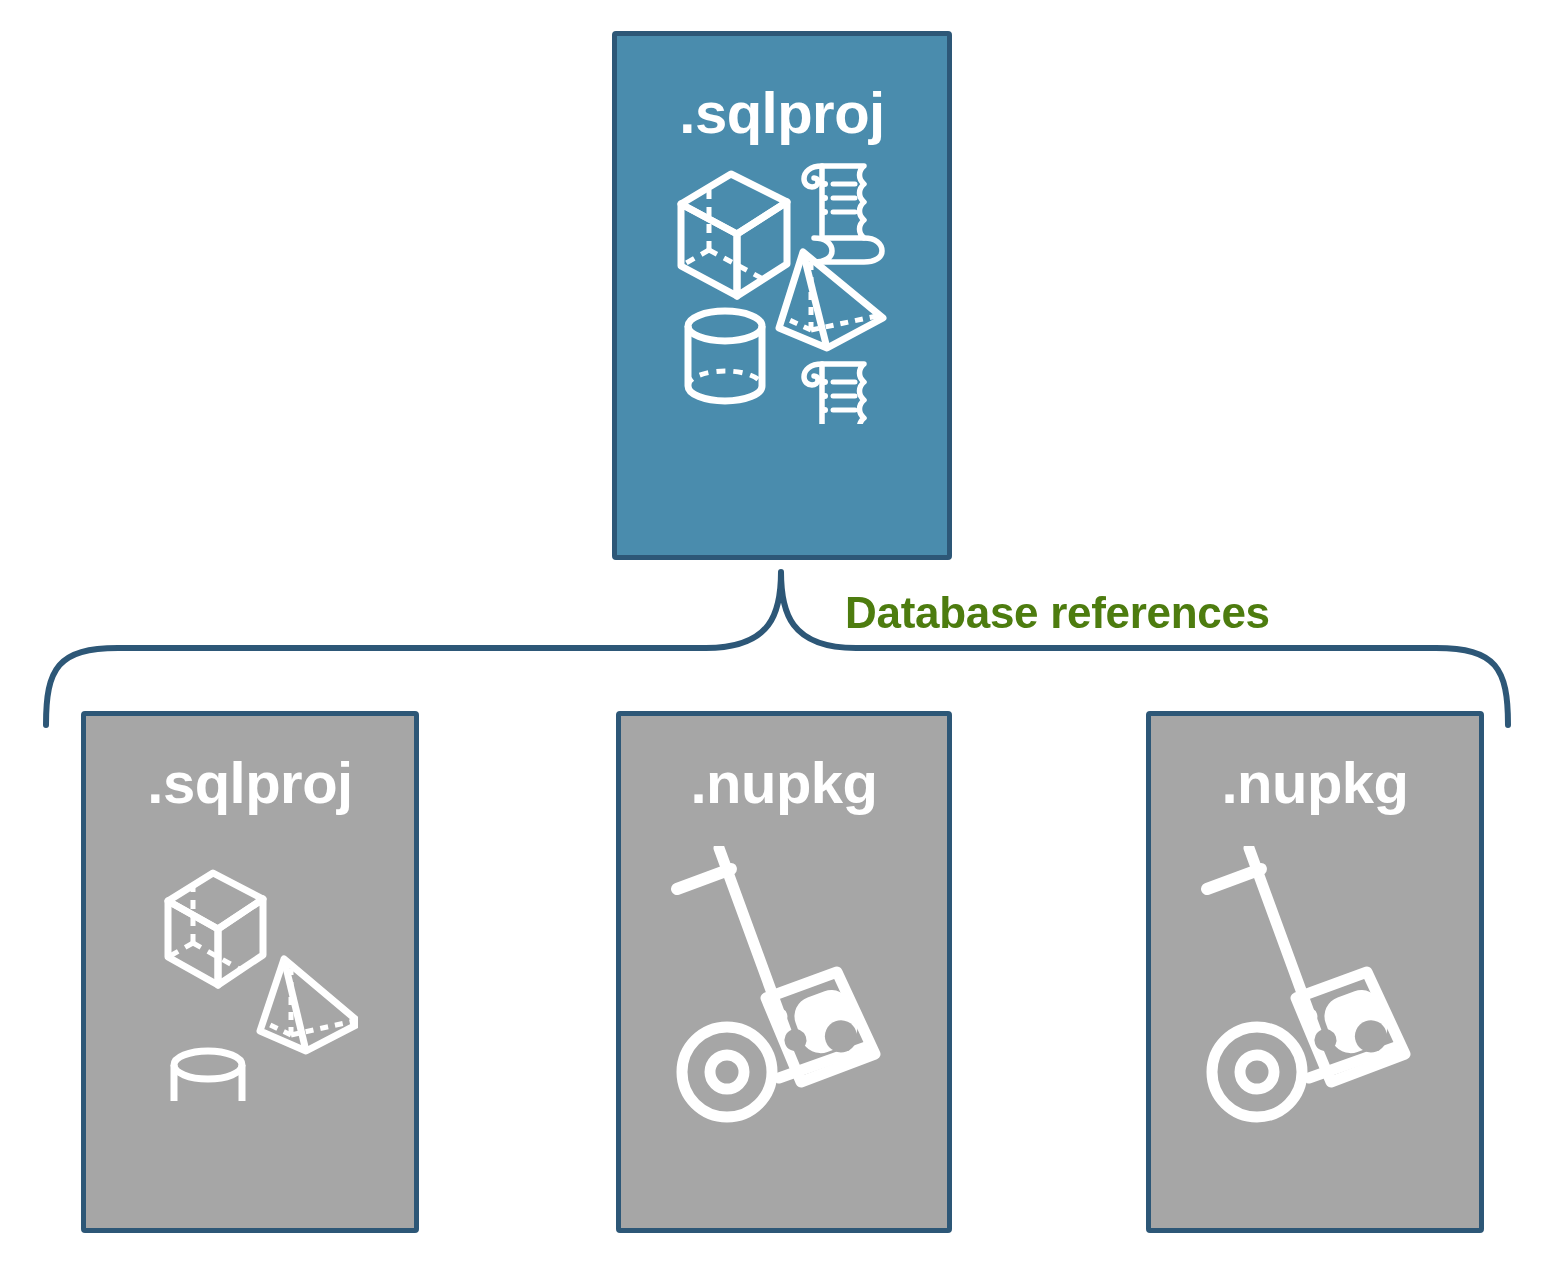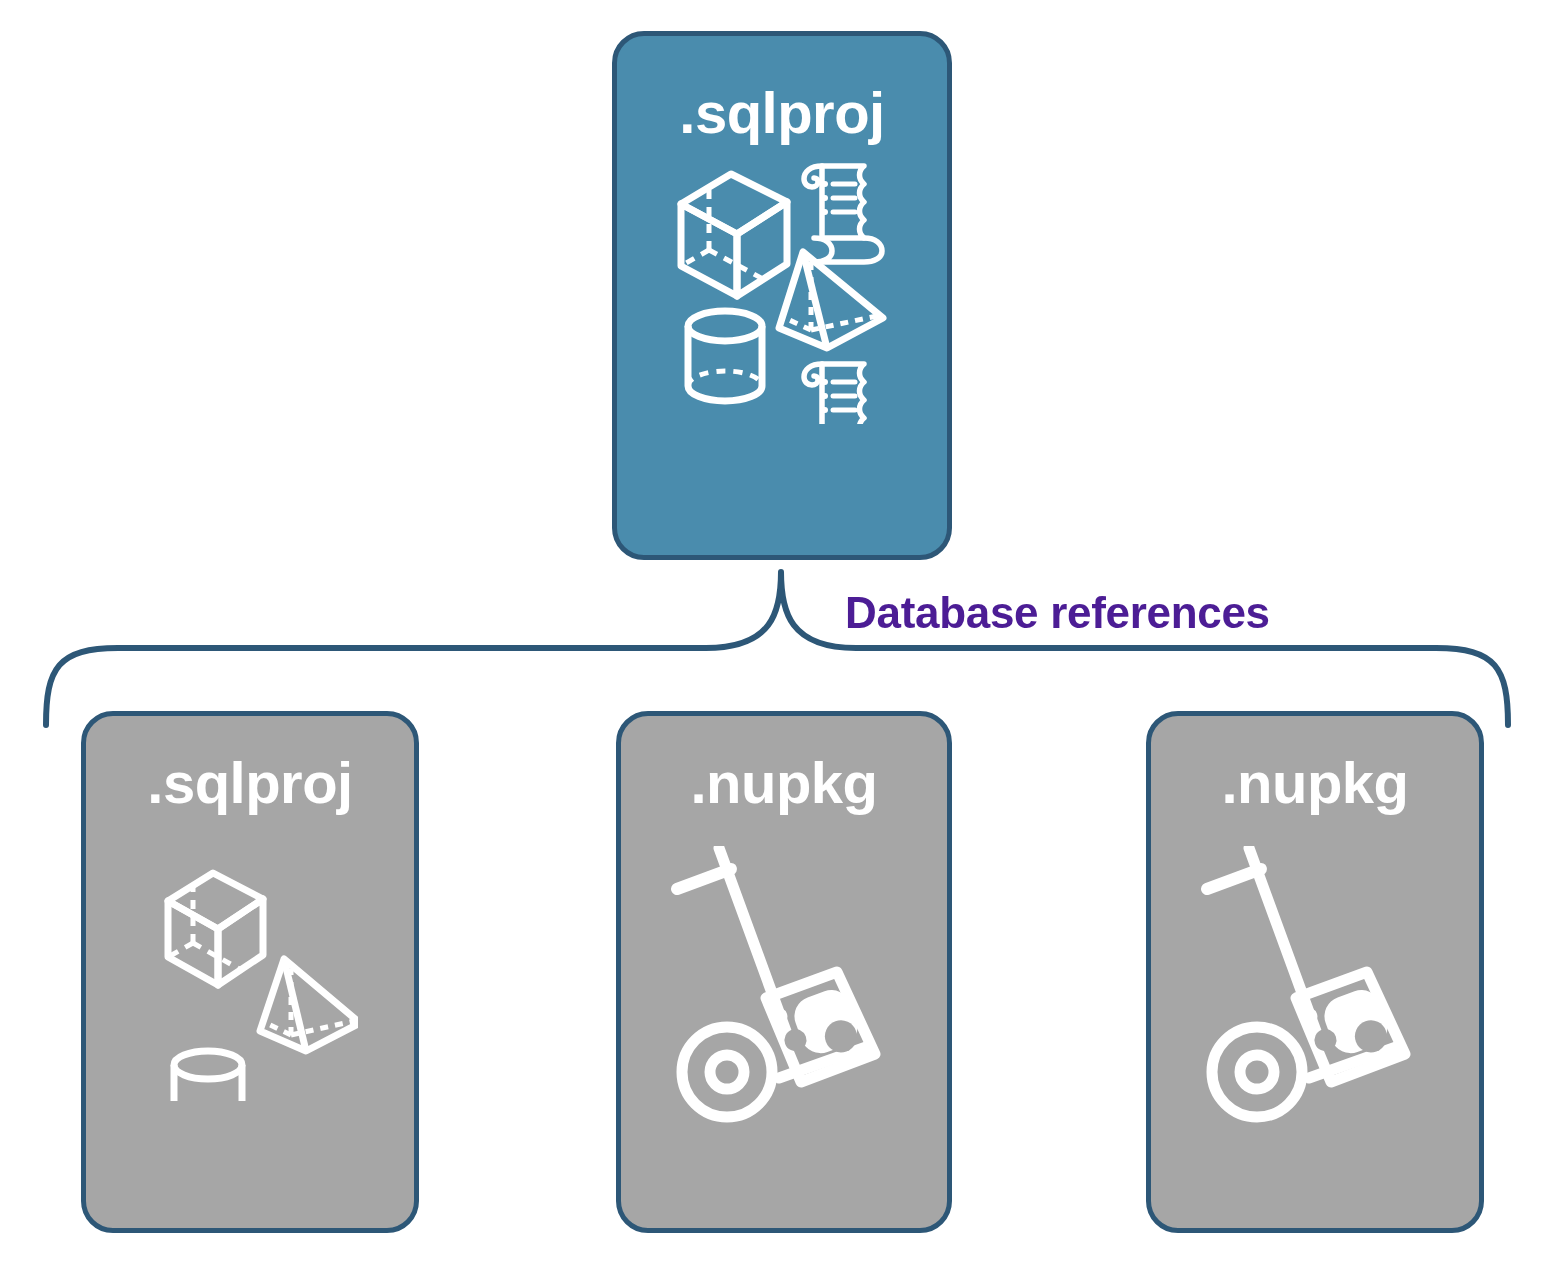--- a/index.html
+++ b/index.html
@@ -13,21 +13,21 @@
   #canvas {
     position: relative;
     width: 1566px;
     height: 1274px;
     background: #ffffff;
     overflow: hidden;
   }
   .node {
     position: absolute;
     box-sizing: border-box;
-    border-radius: 32px;
+    border-radius: 4px;
     border: 5px solid #2d5777;
     display: flex;
     flex-direction: column;
     align-items: center;
   }
   .node-title {
     font-size: 58px;
     font-weight: bold;
     color: #ffffff;
     letter-spacing: -0.5px;
@@ -84,21 +84,21 @@
     width: 1566px;
     height: 220px;
     pointer-events: none;
   }
   #edge-label {
     position: absolute;
     left: 845px;
     top: 588px;
     font-size: 44px;
     font-weight: bold;
-    color: #4c1d95;
+    color: #4d7c0f;
     letter-spacing: -0.3px;
     white-space: nowrap;
   }
 </style>
 </head>
 <body>
 
 <div id="canvas">
 
   <div class="node" id="top-node">

